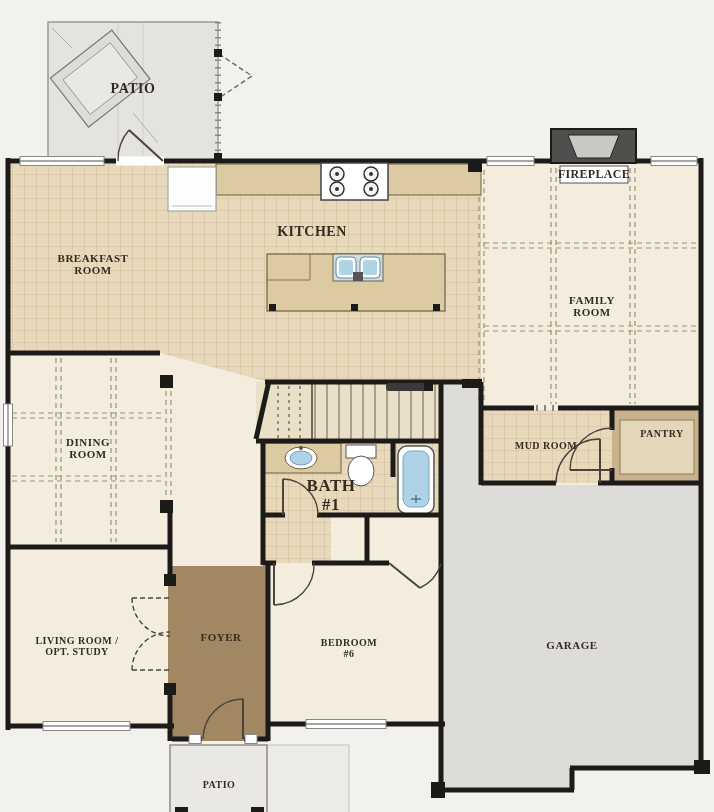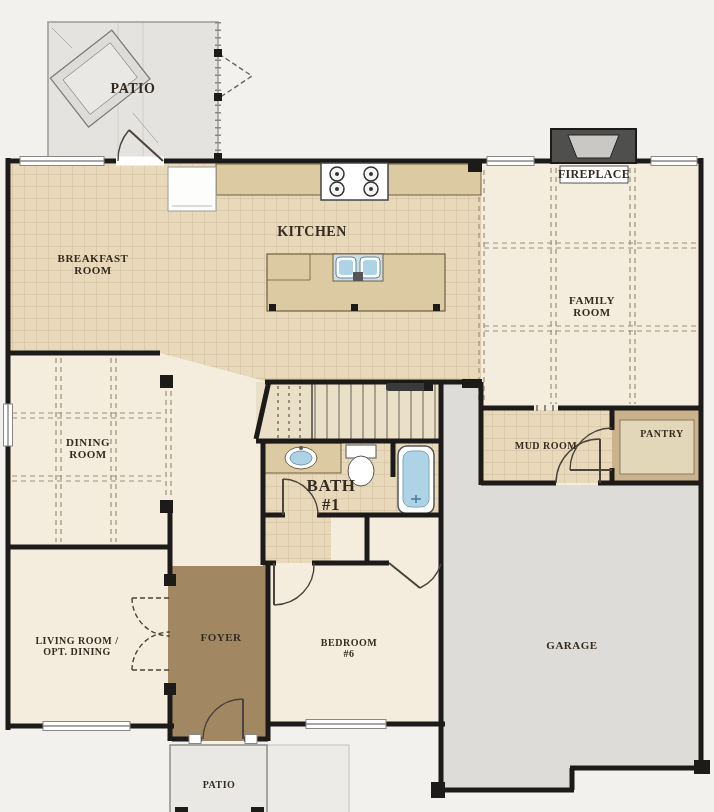--- a/index.html
+++ b/index.html
@@ -287,21 +287,21 @@
 <div class="lbl small" style="left:546px;top:428px">
   <span>MUD ROOM</span></div>
 <div class="lbl small" style="left:662px;top:416px">
   <span>PANTRY</span></div>
 <div class="lbl" style="left:331px;top:477px;font-size:17px">
   <span class="ln">BATH</span>
       <span class="ln">#1</span>
     </div>
 <div class="lbl small" style="left:77px;top:628px">
   <span class="ln">LIVING ROOM /</span>
-      <span class="ln">OPT. DINING</span>
+      <span class="ln">OPT. STUDY</span>
     </div>
 <div class="lbl" style="left:221px;top:619px">
   <span>FOYER</span></div>
 <div class="lbl small" style="left:349px;top:630px">
   <span class="ln">BEDROOM</span>
       <span class="ln">#6</span>
     </div>
 <div class="lbl" style="left:572px;top:627px">
   <span>GARAGE</span></div>
 <div class="lbl small" style="left:219px;top:767px">

